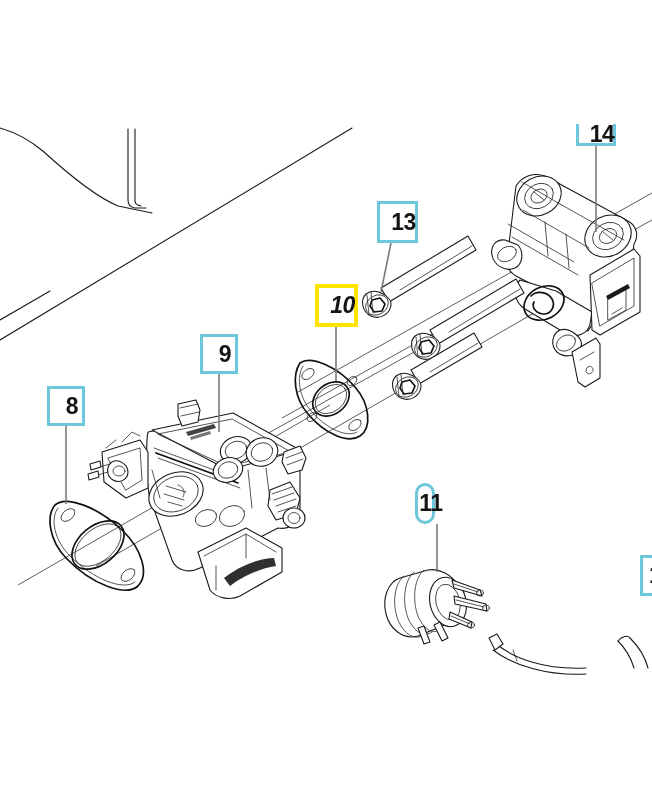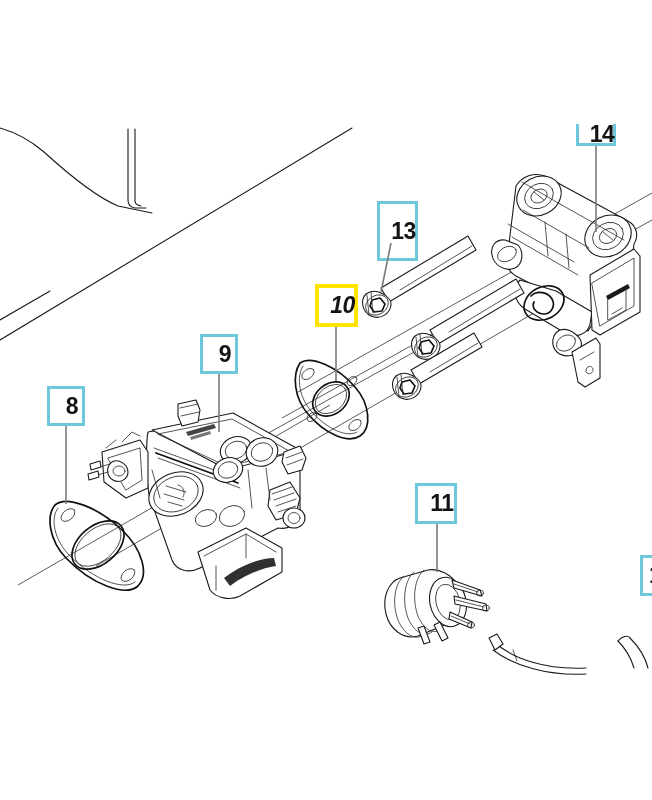--- a/index.html
+++ b/index.html
@@ -291,37 +291,37 @@
       <path class="ln" d="M630 638 C 638 646, 645 656, 648 668"></path>
       <path class="ln" d="M618 641 C 622 636, 628 635, 630 638"></path>
     </g>
 
   </svg>
 
   <div class="callout callout-std" style="left:576px; top:124px; width:40px; height:22px; font-size:23px; border-top:none; align-items:flex-end;">
     <span style="position:relative; top:3px;">14</span>
   </div>
 
-  <div class="callout callout-std" style="left:377px; top:201px; width:41px; height:60px; font-size:23px;">
+  <div class="callout callout-std" style="left:377px; top:201px; width:41px; height:42px; font-size:23px;">
     <span>13</span>
   </div>
 
   <div class="callout callout-hl" style="left:315px; top:284px; width:43px; height:43px; font-size:23px;font-style:italic;">
     <span>10</span>
   </div>
 
   <div class="callout callout-std" style="left:200px; top:334px; width:38px; height:40px; font-size:23px;">
     <span>9</span>
   </div>
 
   <div class="callout callout-std" style="left:47px; top:386px; width:38px; height:40px; font-size:23px;">
     <span>8</span>
   </div>
 
-  <div class="callout callout-std" style="left:415px; top:483px; width:42px; height:41px; font-size:23px;">
+  <div class="callout callout-std" style="left:415px; top:483px; width:20px; height:41px; font-size:23px;border-radius:17px;">
     <span>11</span>
   </div>
 
   <div class="callout callout-std" style="left:640px; top:555px; width:40px; height:41px; font-size:23px; justify-content:flex-start; padding-left:6px;">
     <span>1</span>
   </div>
 
   <svg style="position:absolute; left:0; top:0; width:652px; height:800px; pointer-events:none;" viewBox="0 0 652 800">
     <g stroke="#7a7a7a" stroke-width="1.6" fill="none">
       <line x1="596" y1="146" x2="596" y2="232"></line>

